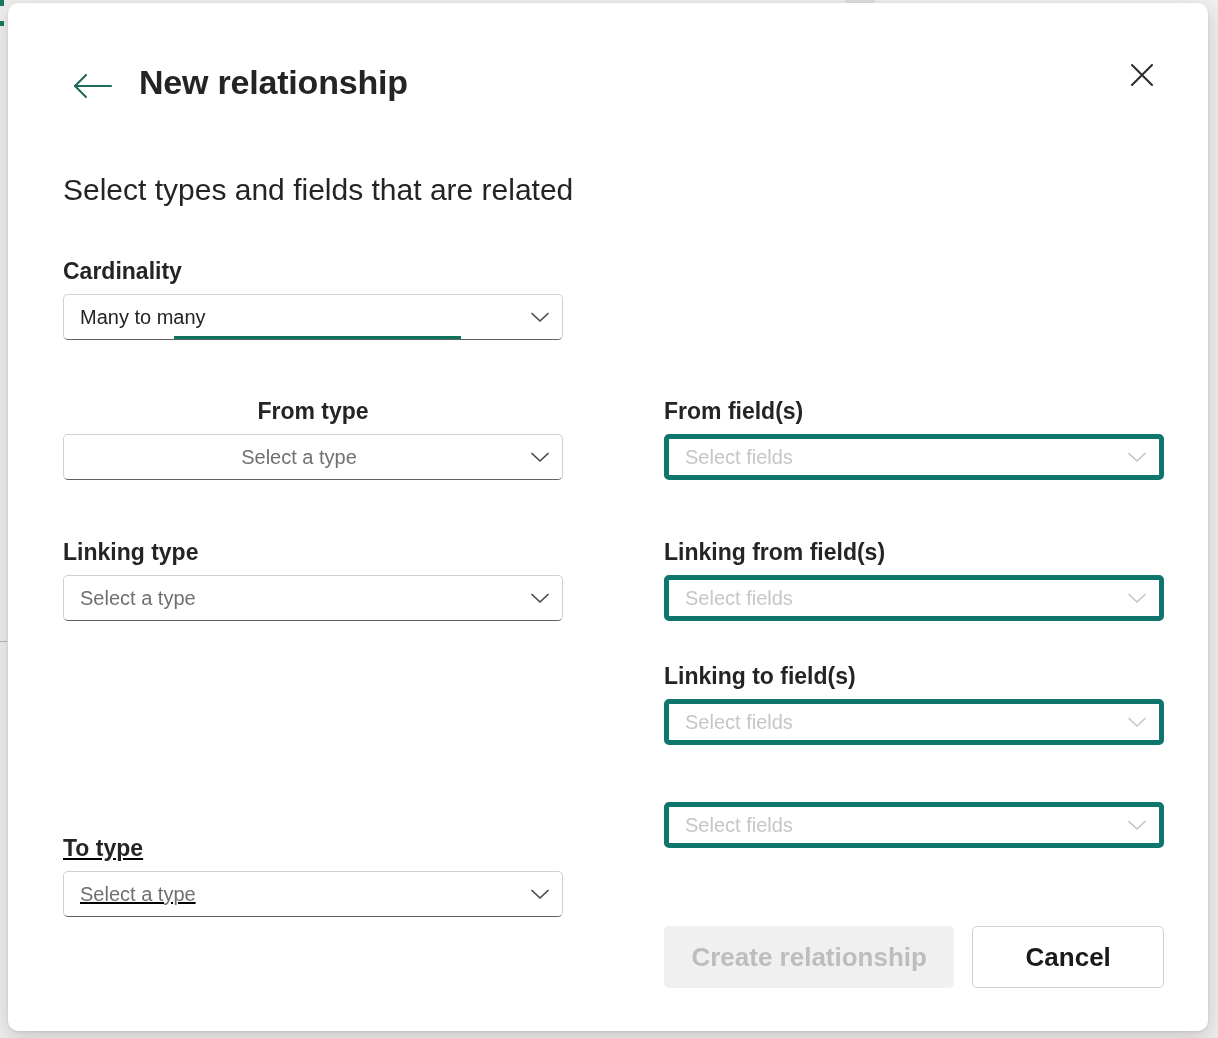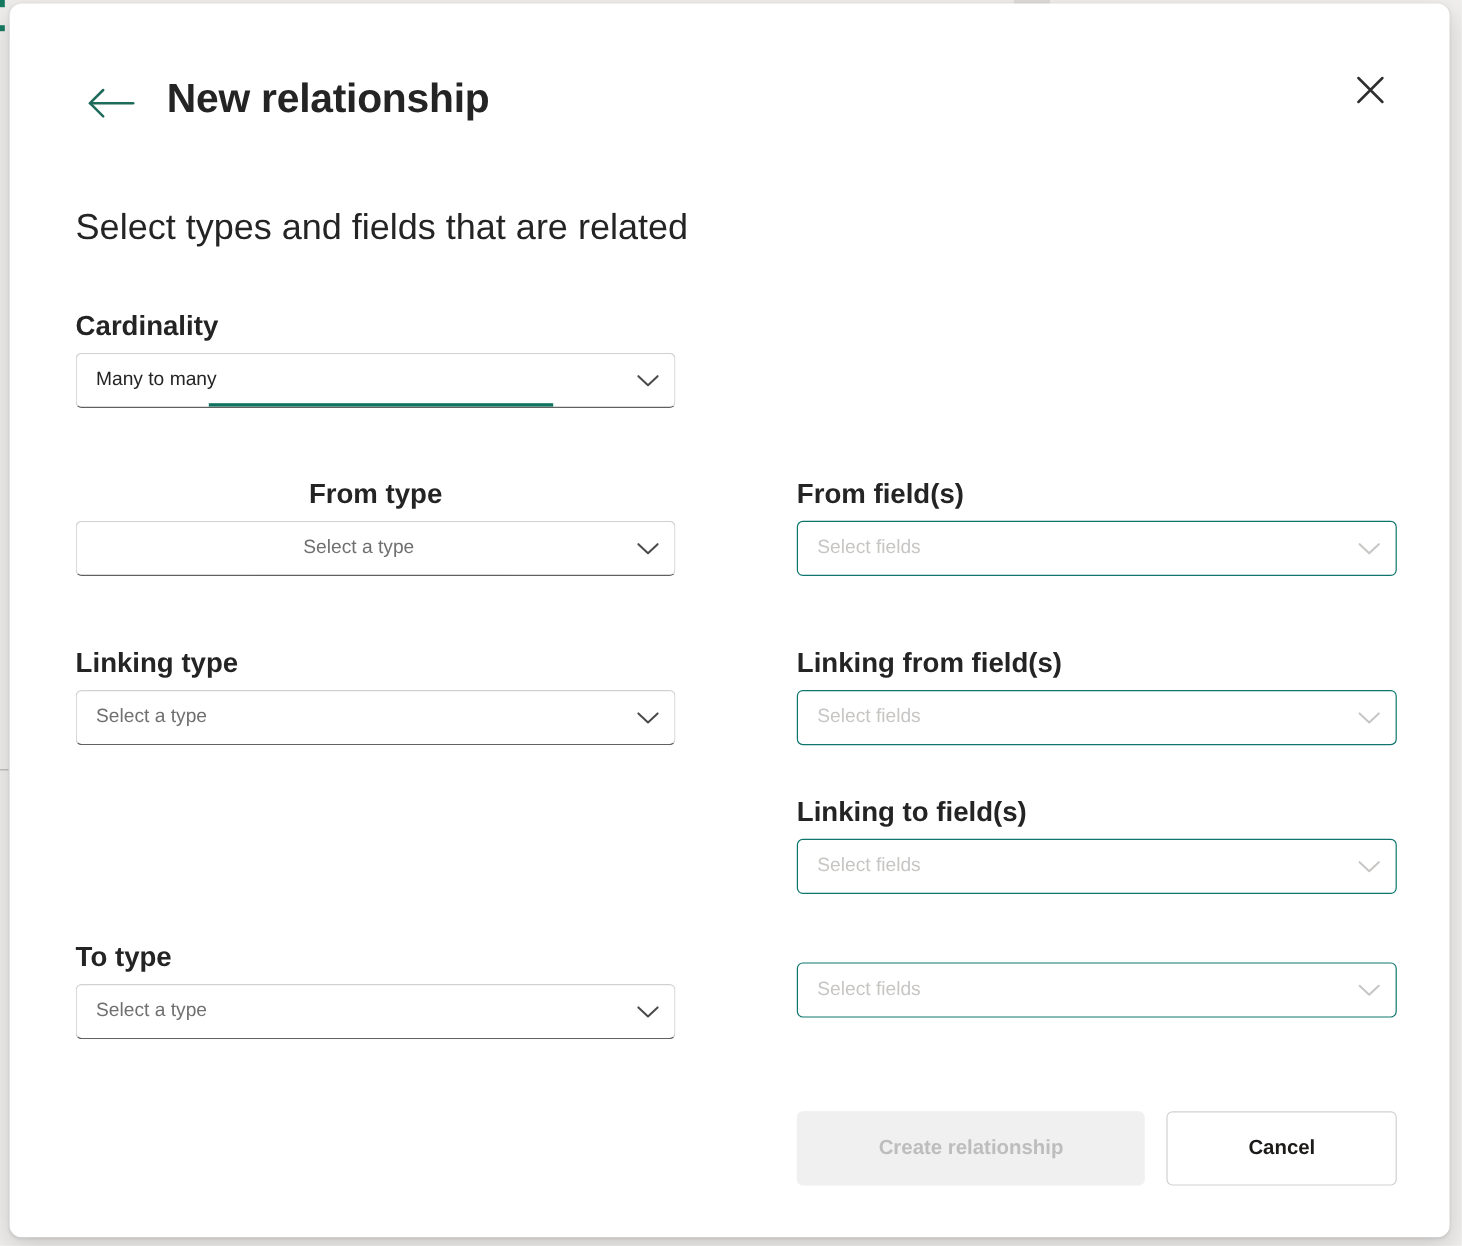--- a/index.html
+++ b/index.html
@@ -165,25 +165,25 @@
     display: flex;
     align-items: center;
     cursor: pointer;
     overflow: hidden;
   }
   .dropdown.enabled {
     border: 1px solid #d1d1d1;
     border-bottom: 1px solid #616161;
   }
   .dropdown.disabled {
-    border: 1px solid #0f766e;
+    border: 5px solid #0f766e;
     cursor: default;
   }
   .dd-text {
-    font-size: 16px;
+    font-size: 20px;
     padding-left: 16px;
     line-height: 44px;
     white-space: nowrap;
     overflow: hidden;
     text-overflow: ellipsis;
     flex: 1;
   }
   .dd-text.value    { color: #242424; }
   .dd-text.placeholder-strong { color: #707070; }
   .dd-text.placeholder-weak   { color: #c8c6c4; }
@@ -204,21 +204,21 @@
     background: #107360;
   }
 
   
   .col-left  { left: 55px;  width: 500px; }
   .col-right { left: 656px; width: 500px; }
 
   #field-cardinality  { top: 238px; }
   #field-from-type    { top: 378px; text-align: center; }
   #field-linking-type { top: 519px; }
-  #field-to-type      { top: 764px; }
+  #field-to-type      { top: 815px; text-decoration: underline; }
 
   #field-from-fields       { top: 378px; }
   #field-linking-from      { top: 519px; }
   #field-linking-to        { top: 643px; }
   #field-to-fields         { top: 783px; }
 
   
   #footer {
     position: absolute;
     left: 656px;
@@ -226,21 +226,21 @@
     width: 500px;
     height: 64px;
     display: flex;
     gap: 18px;
     align-items: center;
   }
   .btn {
     box-sizing: border-box;
     height: 62px;
     border-radius: 5px;
-    font-size: 17px;
+    font-size: 26px;
     font-weight: 600;
     font-family: "Liberation Sans", sans-serif;
     display: flex;
     align-items: center;
     justify-content: center;
     padding: 4px 22px;
     white-space: nowrap;
   }
   #create-relationship-button {
     background: #f0f0f0;

